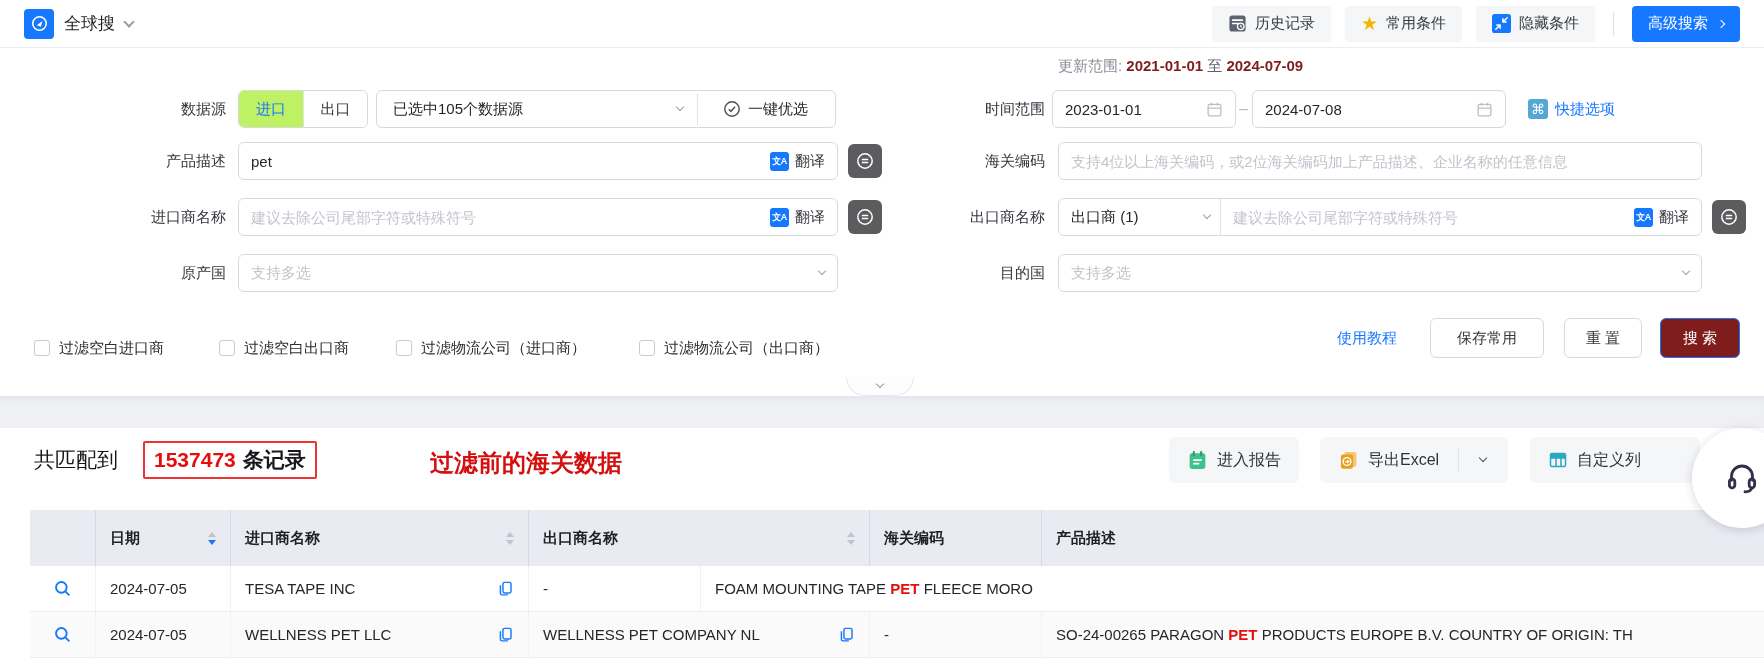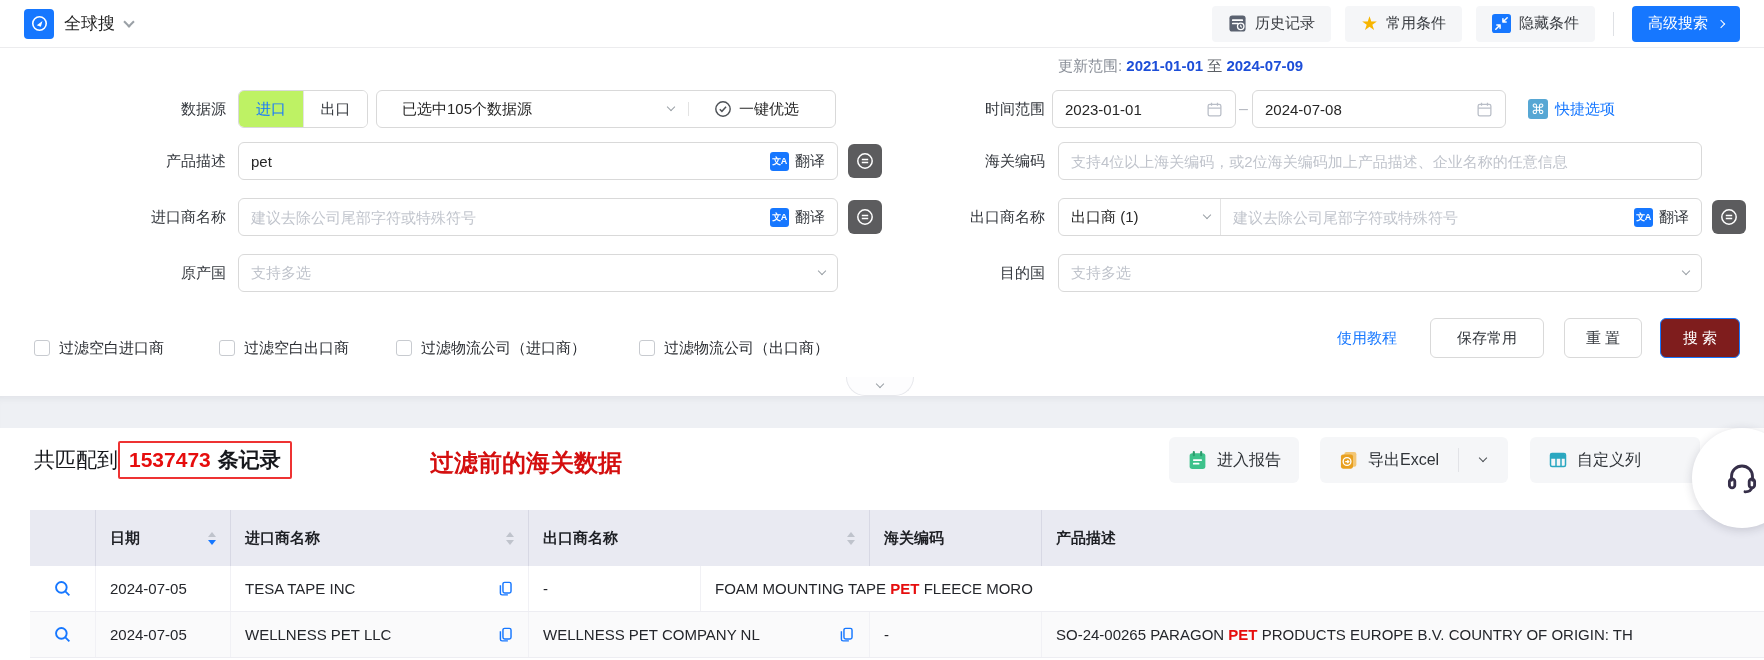--- a/index.html
+++ b/index.html
@@ -16,48 +16,48 @@
 .chev.right{transform:rotate(-45deg)}
 .chev.white{border-color:#fff}
 .chev.small{width:6px;height:6px;border-width:1.6px}
 .top-actions{display:flex;align-items:center;gap:14px}
 .tbtn{height:36px;background:#f5f6f8;border-radius:4px;display:flex;align-items:center;gap:8px;padding:0 16px;font-size:15px;color:#383b40;cursor:pointer;white-space:nowrap}
 .tbtn.primary{background:#1677ff;color:#fff;gap:10px}
 .vdiv{width:1px;height:24px;background:#dfe1e5;margin:0 4px}
 
 .flabel{position:absolute;width:200px;text-align:right;font-size:15px;color:#33373d;line-height:38px;white-space:nowrap}
 .update-range{position:absolute;left:1058px;top:57px;font-size:15px;color:#8a8f98}
-.update-range b{color:#1d4ed8;font-weight:bold}
+.update-range b{color:#7f1d1d;font-weight:bold}
 .update-range .zhi{color:#5c6066}
 .ctrl{position:absolute;height:38px;border:1px solid #d9d9d9;border-radius:6px;background:#fff;display:flex;align-items:center;padding:0 12px;font-size:15px;color:#262626}
 .ctrl .ph, input::placeholder{color:#c0c4cc}
 .ctrl input{border:none;outline:none;flex:1;font:inherit;color:#262626;background:transparent;min-width:0}
 .toggle{position:absolute;height:38px;display:flex;border:1px solid #d9d9d9;border-radius:6px;overflow:hidden}
 .tg{width:64px;display:flex;align-items:center;justify-content:center;font-size:15px;color:#33373d;cursor:pointer;background:#fff}
 .tg.active{background:#bef264;color:#1677ff}
 .tg + .tg{border-left:1px solid #e3e3e3}
-.group{padding:11px}
+.group{padding:2px}
 .group .dpart{flex:1;display:flex;align-items:center;padding:0 14px;height:100%}
 .group .opart{display:flex;align-items:center;gap:7px;justify-content:center;width:136px;border-left:1px solid #e3e3e3;height:100%;cursor:pointer}
 .sel-chev{margin-left:auto}
 .trans{display:flex;align-items:center;gap:6px;margin-left:auto;color:#33373d;cursor:pointer;white-space:nowrap}
 .ticon{width:19px;height:19px;border-radius:3px;background:#1677ff;color:#fff;font-size:9px;font-weight:bold;display:flex;align-items:center;justify-content:center;letter-spacing:-.5px}
 .dark-btn{position:absolute;width:34px;height:34px;border-radius:6px;background:#5c5c5e;display:flex;align-items:center;justify-content:center;cursor:pointer}
 .typesel{display:flex;align-items:center;gap:10px;width:150px;border-right:1px solid #e3e3e3;height:100%;padding-right:10px;cursor:pointer;white-space:nowrap}
 .cbitem{position:absolute;display:flex;align-items:center;gap:9px;font-size:15px;color:#2b2e33;height:22px}
 .cb{width:16px;height:16px;border:1px solid #c8cbd0;border-radius:3px;background:#fff;flex:none;cursor:pointer}
 .link{color:#1677ff;cursor:pointer;font-size:15px}
 .btn{position:absolute;height:40px;border:1px solid #d9d9d9;border-radius:6px;background:#fff;font-size:15px;color:#33373d;display:flex;align-items:center;justify-content:center;cursor:pointer}
 .btn.blue{background:#7f1d1d;border-color:#1677ff;color:#fff}
 .collapse-tab{position:absolute;left:846px;top:377px;width:68px;height:19px;background:#fdfdfe;border:1px solid #e7e8ec;border-top:none;border-radius:0 0 34px 34px;display:flex;align-items:center;justify-content:center;z-index:4;cursor:pointer}
 .band{position:absolute;left:0;right:0;top:396px;height:32px;background:#eef0f4;box-shadow:inset 0 7px 7px -5px rgba(30,40,60,.07)}
 
 .match-line{position:absolute;left:34px;top:440px;display:flex;align-items:center;height:40px}
 .match-prefix{font-size:21px;font-weight:normal;color:#16181c}
-.match-box{display:flex;align-items:center;gap:7px;border:2px solid #e33;border-radius:2px;padding:3px 9px;margin-left:0}
+.match-box{display:flex;align-items:center;gap:7px;border:2px solid #e33;border-radius:2px;padding:3px 9px;margin-left:25px}
 .match-count{font-size:21px;font-weight:bold;color:#e60d0d}
 .match-suffix{font-size:21px;font-weight:bold;color:#16181c}
 .annotation{position:absolute;left:430px;top:447px;font-family:"Liberation Serif",serif;font-size:24px;font-weight:bold;color:#d40f0f;white-space:nowrap}
 .rbtn{position:absolute;height:46px;background:#f5f6f8;border-radius:6px;display:flex;align-items:center;gap:9px;padding:0 18px;font-size:16px;color:#2f3338;cursor:pointer;white-space:nowrap}
 .rbtn .rdiv{width:1px;height:24px;background:#e2e3e7;margin:0 2px 0 10px}
 .rbtn .chevbox{padding:0 4px 0 10px;display:flex;align-items:center}
 .headset{position:absolute;left:1692px;top:428px;width:100px;height:100px;border-radius:50%;background:#fff;box-shadow:0 2px 10px rgba(40,40,60,.18);display:flex;align-items:center;justify-content:center;z-index:6;cursor:pointer}
 
 .table{position:absolute;left:30px;top:510px;right:0}
 .thead{display:flex;height:56px;background:#e9eaf2;font-weight:bold;font-size:15px;color:#1f2126}

